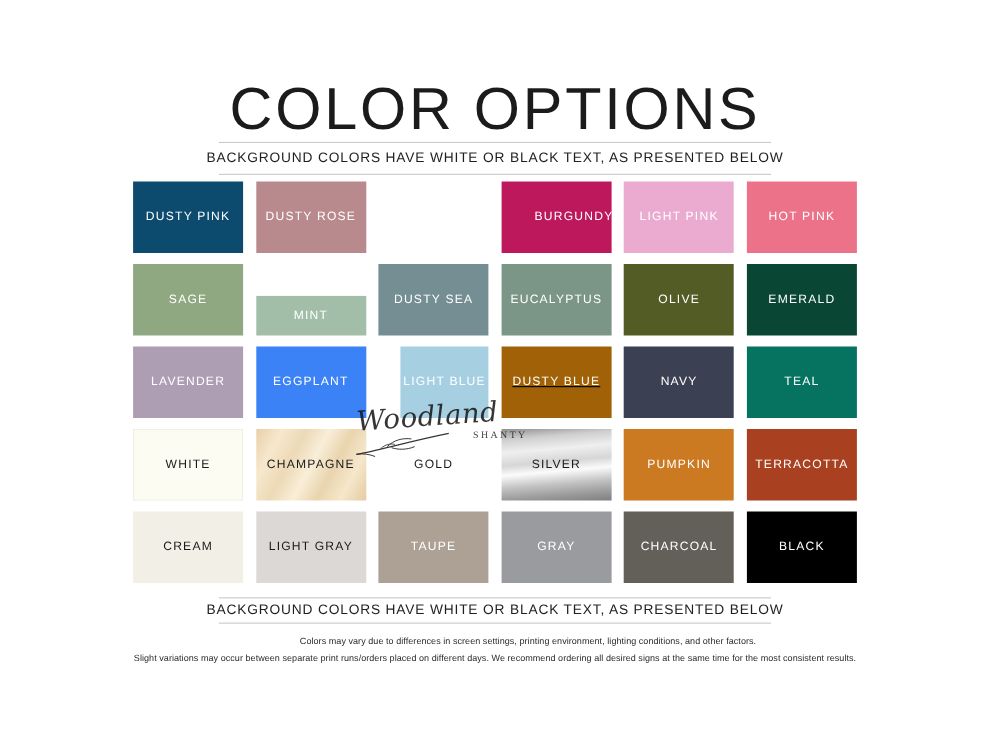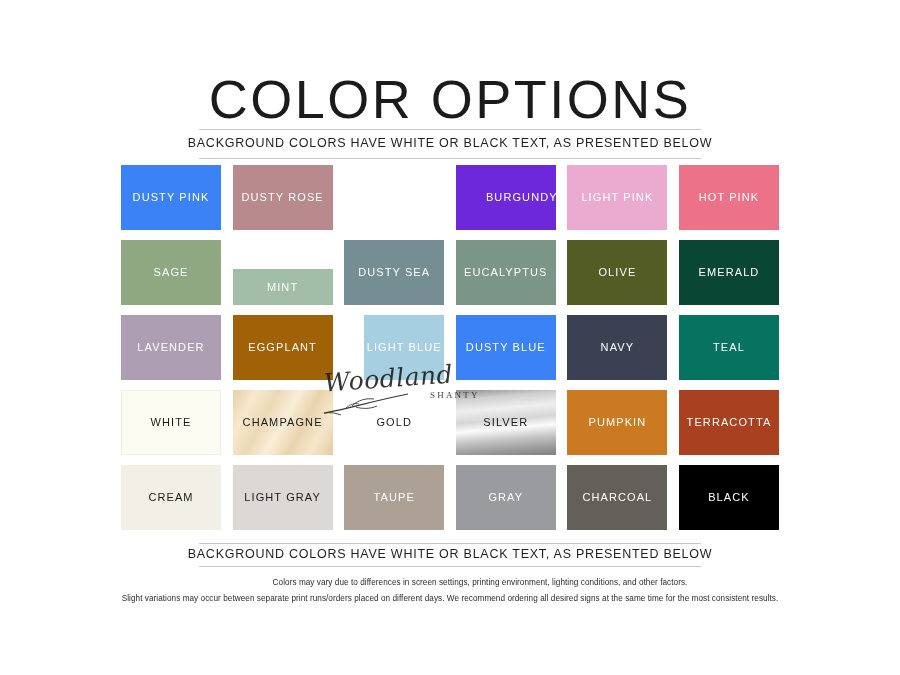--- a/index.html
+++ b/index.html
@@ -137,30 +137,30 @@
 <body>
 
 <div class="page">
 
   <div class="title">COLOR OPTIONS</div>
   <div class="rule rule-top"></div>
   <div class="subtitle subtitle-top">BACKGROUND COLORS HAVE WHITE OR BLACK TEXT, AS PRESENTED BELOW</div>
   <div class="rule rule-mid"></div>
 
   <div class="grid">
-      <div class="swatch" style="background: #3b82f6;">
+      <div class="swatch" style="background: #0c4a6e;">
         <span class="label txt-white">DUSTY PINK</span>
       </div>
       <div class="swatch" style="background: rgb(185, 138, 141);">
         <span class="label txt-white">DUSTY ROSE</span>
       </div>
       <div class="swatch">
         <span class="label txt-white">ROSE GOLD</span>
       </div>
-      <div class="swatch" style="background: #6d28d9; padding-left: 32px;">
+      <div class="swatch" style="background: #be185d; padding-left: 32px;">
         <span class="label txt-white">BURGUNDY</span>
       </div>
       <div class="swatch" style="background: rgb(235, 171, 208);">
         <span class="label txt-white">LIGHT PINK</span>
       </div>
       <div class="swatch" style="background: rgb(236, 114, 137);">
         <span class="label txt-white">HOT PINK</span>
       </div>
       <div class="swatch" style="background: rgb(144, 168, 129);">
         <span class="label txt-white">SAGE</span>
@@ -176,27 +176,27 @@
       </div>
       <div class="swatch" style="background: rgb(84, 92, 38);">
         <span class="label txt-white">OLIVE</span>
       </div>
       <div class="swatch" style="background: rgb(10, 70, 52);">
         <span class="label txt-white">EMERALD</span>
       </div>
       <div class="swatch" style="background: rgb(173, 158, 180);">
         <span class="label txt-white">LAVENDER</span>
       </div>
-      <div class="swatch" style="background: #a16207;">
+      <div class="swatch" style="background: #3b82f6;">
         <span class="label txt-white">EGGPLANT</span>
       </div>
       <div class="swatch" style="background: rgb(167, 207, 226); margin-left: 20px;">
         <span class="label txt-white">LIGHT BLUE</span>
       </div>
-      <div class="swatch" style="background: #3b82f6;">
+      <div class="swatch" style="background: #a16207; text-decoration: underline;">
         <span class="label txt-white">DUSTY BLUE</span>
       </div>
       <div class="swatch" style="background: rgb(60, 64, 83);">
         <span class="label txt-white">NAVY</span>
       </div>
       <div class="swatch" style="background: rgb(5, 115, 95);">
         <span class="label txt-white">TEAL</span>
       </div>
       <div class="swatch" style="background: rgb(252, 252, 242); box-shadow: rgb(240, 239, 230) 0px 0px 0px 1px inset;">
         <span class="label txt-black">WHITE</span>

